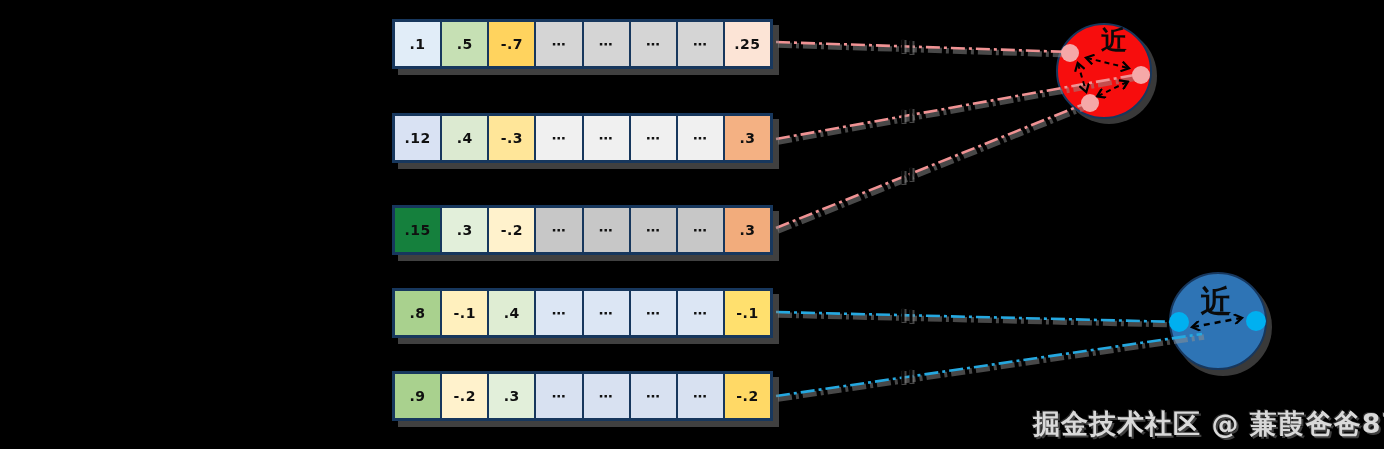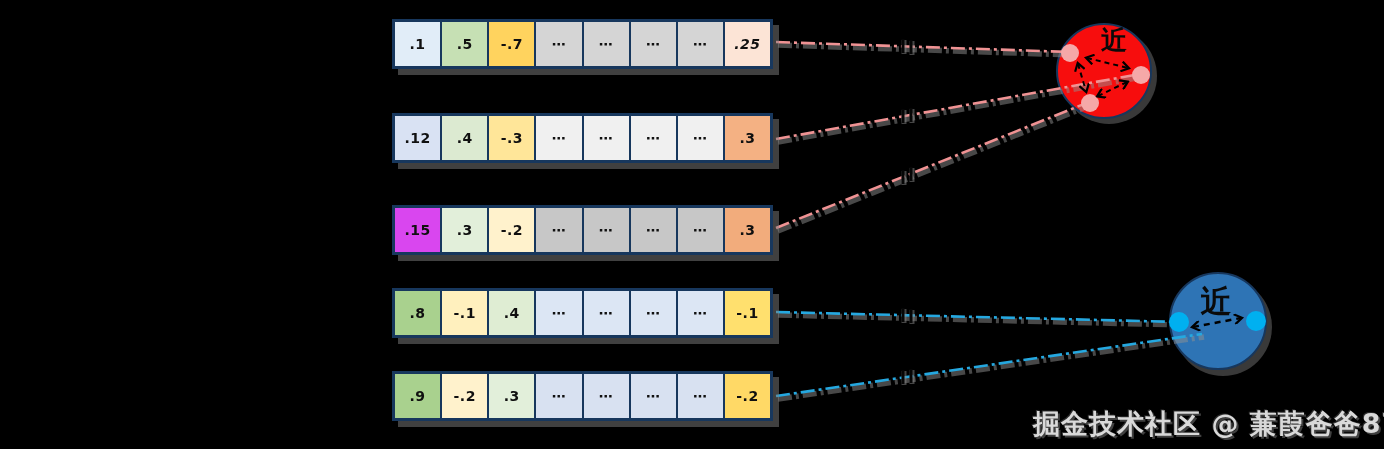--- a/index.html
+++ b/index.html
@@ -142,36 +142,36 @@
   </svg>
 
   <div class="vec row1">
     <div class="cell" style="background: rgb(225, 237, 248);">.1</div>
     <div class="cell" style="background: rgb(198, 224, 180);">.5</div>
     <div class="cell" style="background: rgb(255, 211, 94);">-.7</div>
     <div class="cell" style="background: rgb(213, 213, 213);">⋯</div>
     <div class="cell" style="background: rgb(213, 213, 213);">⋯</div>
     <div class="cell" style="background: rgb(213, 213, 213);">⋯</div>
     <div class="cell" style="background: rgb(213, 213, 213);">⋯</div>
-    <div class="cell" style="background: rgb(252, 228, 214); font-style: italic;">.25</div>
+    <div class="cell" style="background: rgb(252, 228, 214);">.25</div>
   </div>
 
   <div class="vec row2">
     <div class="cell" style="background: rgb(217, 226, 243);">.12</div>
     <div class="cell" style="background: rgb(220, 234, 209);">.4</div>
     <div class="cell" style="background: rgb(255, 230, 153);">-.3</div>
     <div class="cell" style="background: rgb(240, 240, 240);">⋯</div>
     <div class="cell" style="background: rgb(240, 240, 240);">⋯</div>
     <div class="cell" style="background: rgb(240, 240, 240);">⋯</div>
     <div class="cell" style="background: rgb(240, 240, 240);">⋯</div>
     <div class="cell" style="background: rgb(244, 177, 131);">.3</div>
   </div>
 
   <div class="vec row3">
-    <div class="cell" style="background: #d946ef;">.15</div>
+    <div class="cell" style="background: #15803d;">.15</div>
     <div class="cell" style="background: rgb(226, 239, 218);">.3</div>
     <div class="cell" style="background: rgb(255, 242, 204);">-.2</div>
     <div class="cell" style="background: rgb(199, 199, 199);">⋯</div>
     <div class="cell" style="background: rgb(199, 199, 199);">⋯</div>
     <div class="cell" style="background: rgb(199, 199, 199);">⋯</div>
     <div class="cell" style="background: rgb(199, 199, 199);">⋯</div>
     <div class="cell" style="background: rgb(242, 172, 124);">.3</div>
   </div>
 
   <div class="vec row4">

